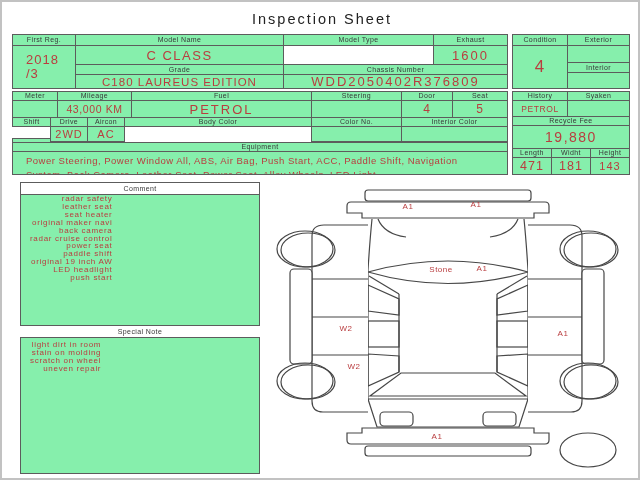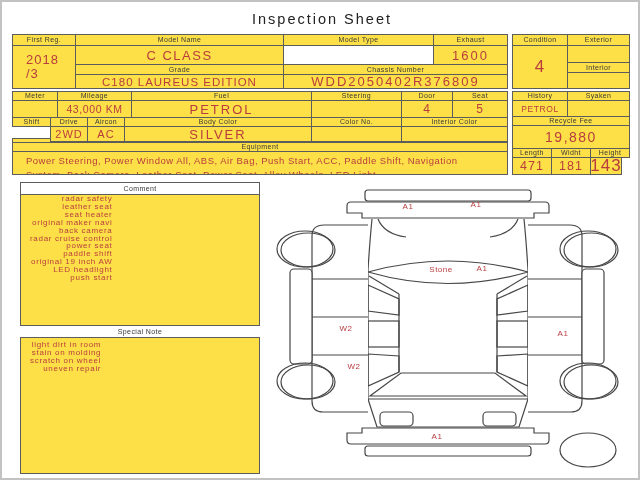--- a/index.html
+++ b/index.html
@@ -1,21 +1,21 @@
 <!DOCTYPE html>
 <html><head>
 <meta charset="utf-8">
 <style>
   html,body{margin:0;padding:0;background:#e8e8e8;}
   .page{position:relative;width:640px;height:480px;background:#fff;border:2px solid #c2c2c2;
         box-sizing:border-box;font-family:"Liberation Sans",sans-serif;overflow:hidden;
         --red:#b93d3f;--ink:#383838;--line:#5c5c5c;}
   .title{position:absolute;left:0;top:9px;width:640px;text-align:center;
          font-size:14.5px;letter-spacing:2px;color:#222;}
-  .c{position:absolute;box-sizing:border-box;border:1px solid var(--line);background:#fde047;
+  .c{position:absolute;box-sizing:border-box;border:1px solid var(--line);background:#86efac;
      display:flex;align-items:center;justify-content:center;overflow:hidden;}
   .hd{font-size:7px;line-height:8px;color:var(--ink);letter-spacing:0.4px;}
   .vl{color:var(--red);letter-spacing:1px;}
   .left{justify-content:flex-start;text-align:left;}
   .pre{white-space:pre-line;}
   .eq{font-size:9.5px;line-height:14px;letter-spacing:0.5px;align-items:flex-start;
       padding:2px 13px;display:block;text-align:left;}
   .band{position:absolute;box-sizing:border-box;background:#fff;display:flex;
         align-items:center;justify-content:center;font-size:7px;color:var(--ink);
         letter-spacing:0.4px;}
@@ -67,39 +67,38 @@
   <div class="c hd" style="left:450px;top:89px;width:56px;height:10px">Seat</div>
   <div class="c vl" style="left:450px;top:98px;width:56px;height:18px;font-size:12px">5</div>
 
   <div class="c hd" style="left:10px;top:115px;width:39px;height:10px">Shift</div>
   <div class="c vl" style="left:10px;top:136px;width:39px;height:16px;font-size:11px">AT</div>
   <div class="c hd" style="left:48px;top:115px;width:38px;height:10px">Drive</div>
   <div class="c vl" style="left:48px;top:124px;width:38px;height:16px;font-size:11px">2WD</div>
   <div class="c hd" style="left:85px;top:115px;width:38px;height:10px">Aircon</div>
   <div class="c vl" style="left:85px;top:124px;width:38px;height:16px;font-size:11px">AC</div>
   <div class="c hd" style="left:122px;top:115px;width:188px;height:10px">Body Color</div>
-  <div class="c vl" style="left:122px;top:124px;width:188px;height:16px;font-size:13px;letter-spacing:2px">SILVER</div>
   <div class="c hd" style="left:309px;top:115px;width:91px;height:10px">Color No.</div>
   <div class="c vl" style="left:309px;top:124px;width:91px;height:16px"></div>
   <div class="c hd" style="left:399px;top:115px;width:107px;height:10px">Interior Color</div>
   <div class="c vl" style="left:399px;top:124px;width:107px;height:16px"></div>
 
   <div class="c hd" style="left:510px;top:89px;width:56px;height:10px">History</div>
   <div class="c vl" style="left:510px;top:98px;width:56px;height:17px;font-size:8.5px;letter-spacing:0.6px">PETROL</div>
   <div class="c hd" style="left:565px;top:89px;width:63px;height:10px">Syaken</div>
   <div class="c vl" style="left:565px;top:98px;width:63px;height:17px"></div>
   <div class="c hd" style="left:510px;top:114px;width:118px;height:10px">Recycle Fee</div>
   <div class="c vl" style="left:510px;top:123px;width:118px;height:24px;font-size:14px;letter-spacing:1.5px">19,880</div>
 
   <div class="c hd" style="left:510px;top:146px;width:40px;height:10px">Length</div>
   <div class="c hd" style="left:549px;top:146px;width:40px;height:10px">Widht</div>
   <div class="c hd" style="left:588px;top:146px;width:40px;height:10px">Height</div>
   <div class="c vl" style="left:510px;top:155px;width:40px;height:18px;font-size:12.5px">471</div>
   <div class="c vl" style="left:549px;top:155px;width:40px;height:18px;font-size:12.5px">181</div>
-  <div class="c vl" style="left:588px;top:155px;width:32px;height:18px;font-size:17px">143</div>
+  <div class="c vl" style="left:588px;top:155px;width:40px;height:18px;font-size:11px">143</div>
 
   <div class="c hd" style="left:10px;top:140px;width:496px;height:10px">Equipment</div>
   <div class="c vl eq" style="left:10px;top:149px;width:496px;height:24px">Power Steering, Power Window  All, ABS, Air Bag, Push Start, ACC, Paddle Shift, Navigation System, Back Camera, Leather Seat, Power Seat, Alloy Wheels, LED Light</div>
 
   <div class="c" style="left:18px;top:180px;width:240px;height:292px"></div>
   <div class="band" style="left:18px;top:180px;width:240px;height:13px;border:1px solid var(--line)">Comment</div>
   <div class="notes" style="left:28px;top:193px">
     <div class="note">radar safety</div>
     <div class="note">leather seat</div>
     <div class="note">seat heater</div>

